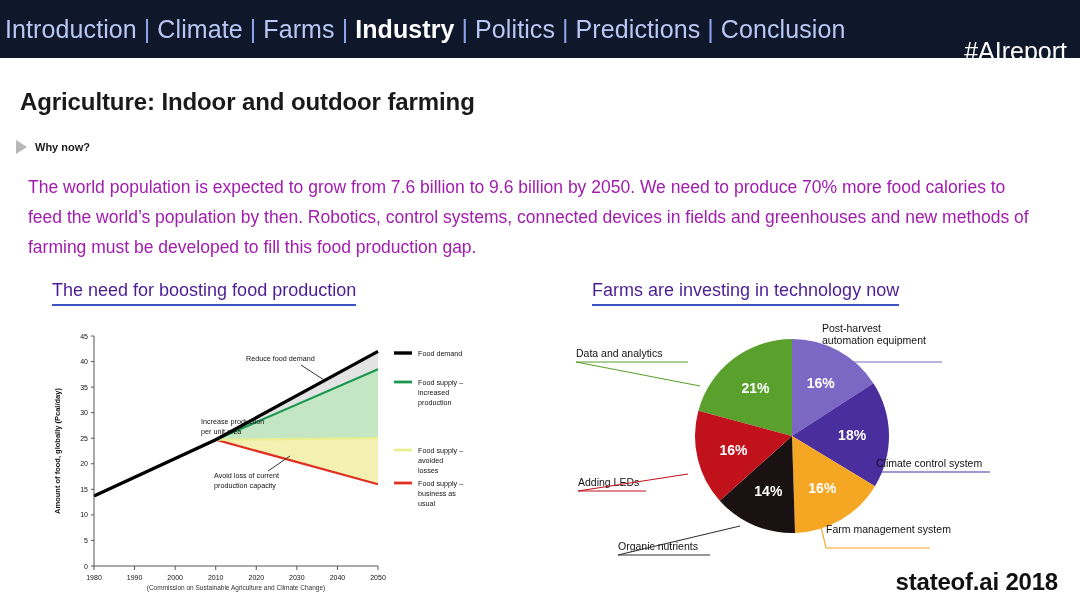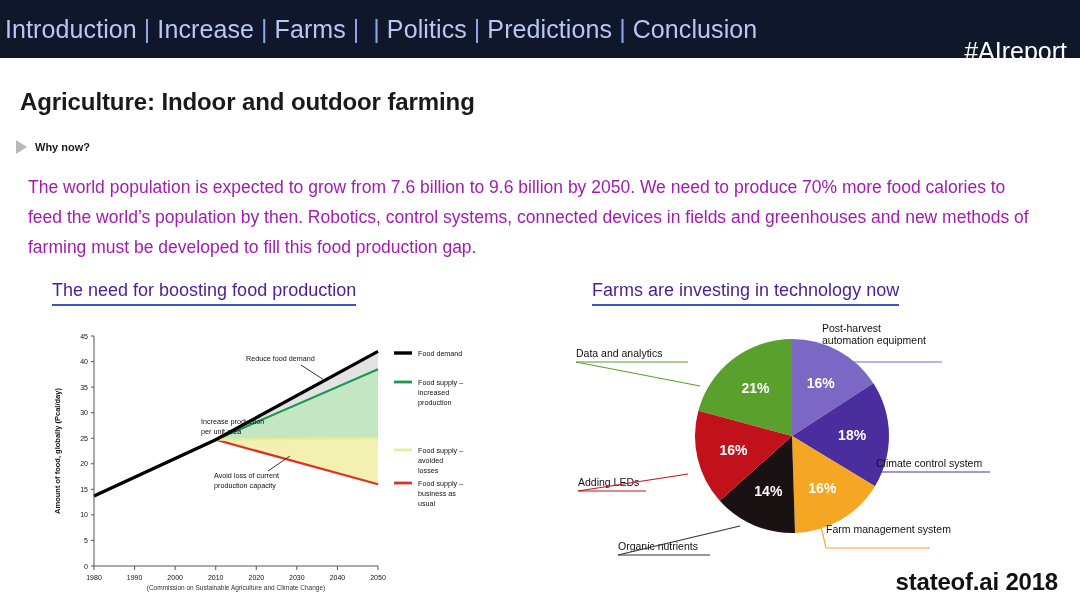--- a/index.html
+++ b/index.html
@@ -143,24 +143,25 @@
     letter-spacing: -0.2px;
   }
 </style>
 </head>
 <body>
 
 <div id="navbar">
   <div id="nav-items">
     <span class="nav-item">Introduction</span>
     <span class="nav-sep">|</span>
-    <span class="nav-item">Increase</span>
+    <span class="nav-item">Climate</span>
     <span class="nav-sep">|</span>
     <span class="nav-item">Farms</span>
     <span class="nav-sep">|</span>
+    <span class="nav-item active">Industry</span>
     <span class="nav-sep">|</span>
     <span class="nav-item">Politics</span>
     <span class="nav-sep">|</span>
     <span class="nav-item">Predictions</span>
     <span class="nav-sep">|</span>
     <span class="nav-item">Conclusion</span>
   </div>
   <div id="nav-hashtag">#AIreport</div>
 </div>
 

